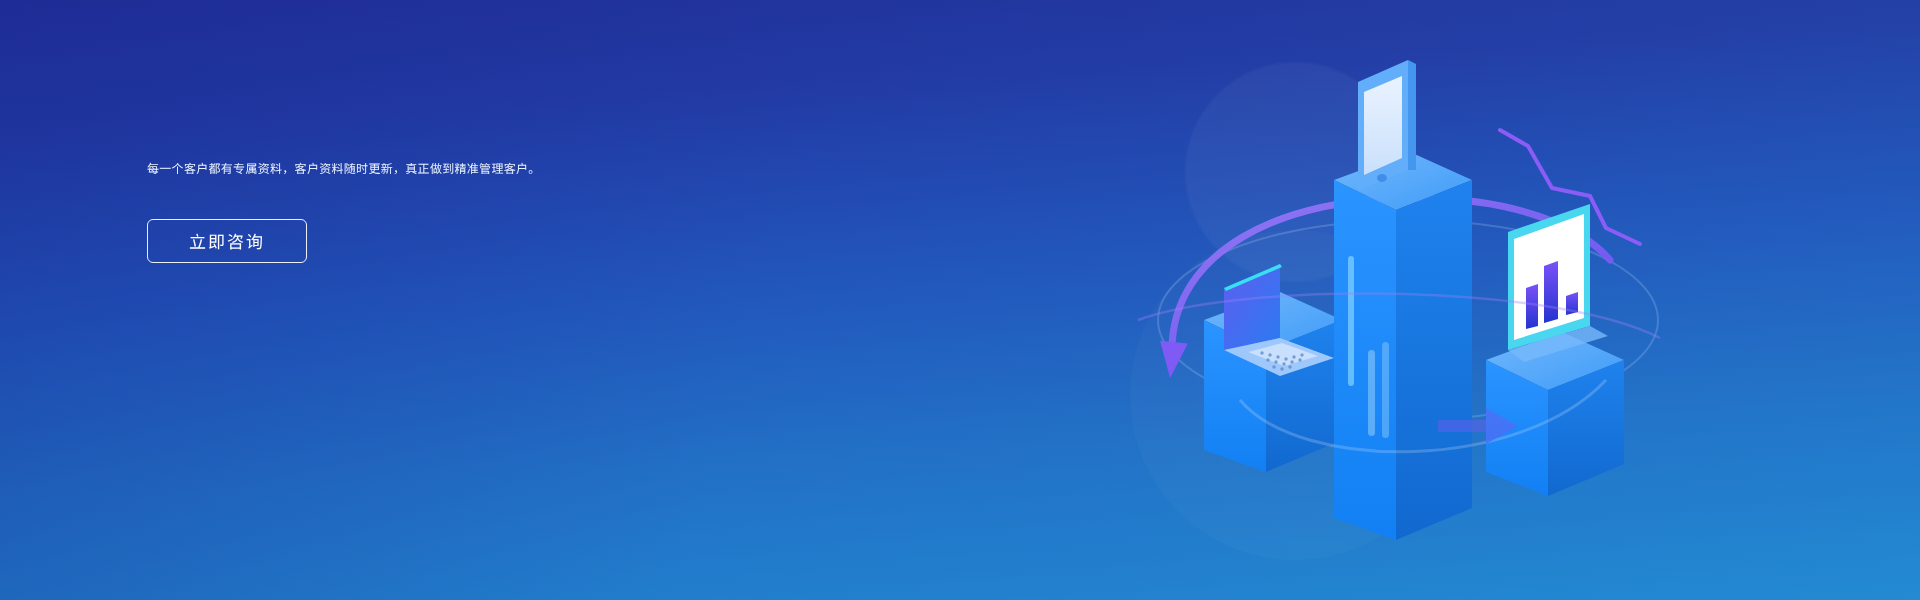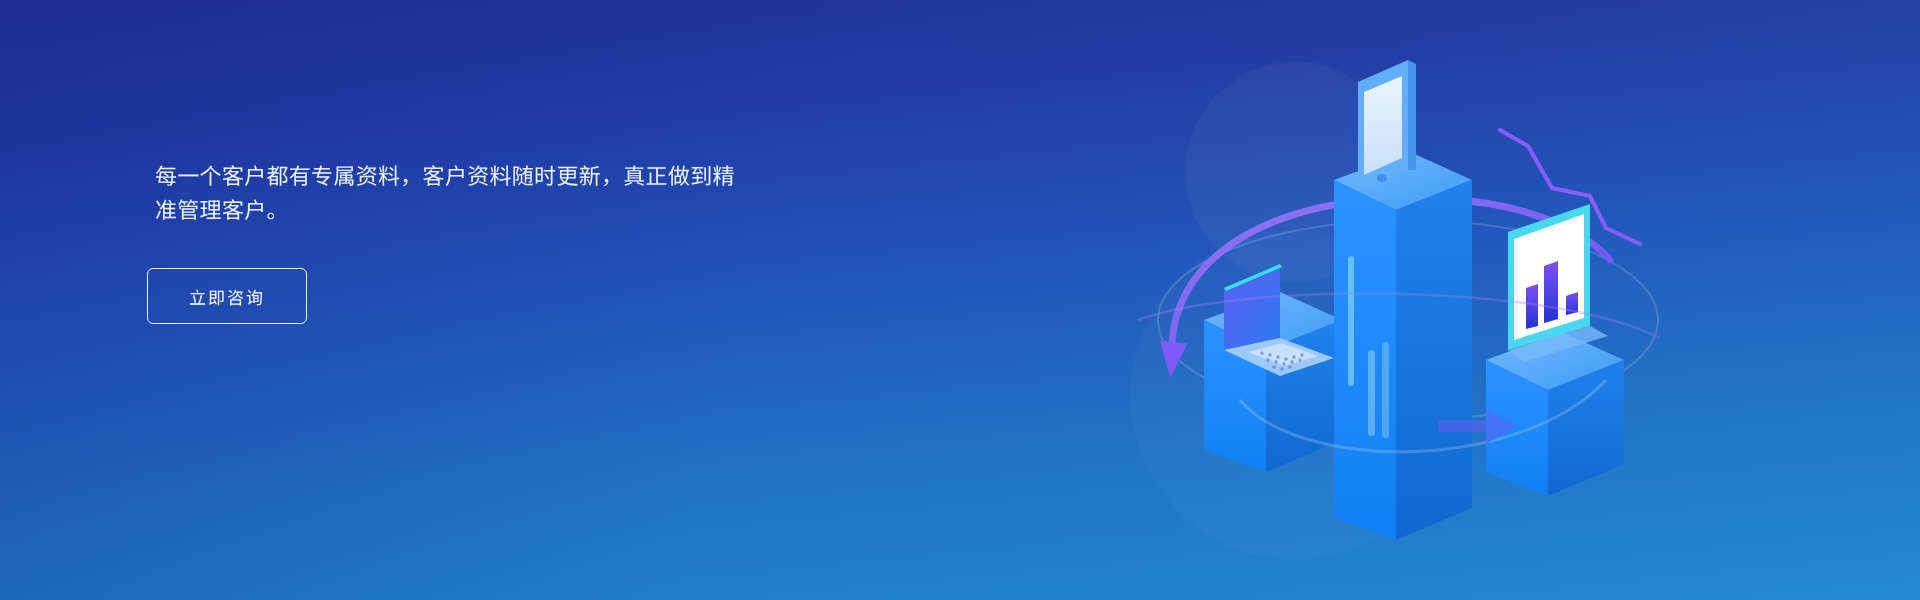--- a/index.html
+++ b/index.html
@@ -33,29 +33,29 @@
   
   .copy{position:absolute;left:147px;top:140px;width:660px;}
   .headline{
     margin:0;
     font-size:36px;line-height:1.25;font-weight:bold;color:#ffffff;
     letter-spacing:1px;
     text-shadow:0 1px 2px rgba(0,0,0,.10);
     white-space:nowrap;
   }
   .subcopy{
-    margin:20px 0 0 8px;
-    font-size:22px;line-height:1.55;color:#eaf2ff;
+    margin:20px 0 0 0;
+    font-size:12px;line-height:1.55;color:#eaf2ff;
     width:600px;
     letter-spacing:.3px;
   }
   .cta{
     display:inline-flex;align-items:center;justify-content:center;
     margin-top:40px;
-    width:160px;height:56px;
+    width:160px;height:44px;
     border:1.5px solid rgba(255,255,255,.92);
     border-radius:6px;
     background:transparent;
     color:#ffffff;font-size:17px;letter-spacing:2px;
     cursor:pointer;
     font-family:inherit;
     box-sizing:border-box;
   }
 
   

